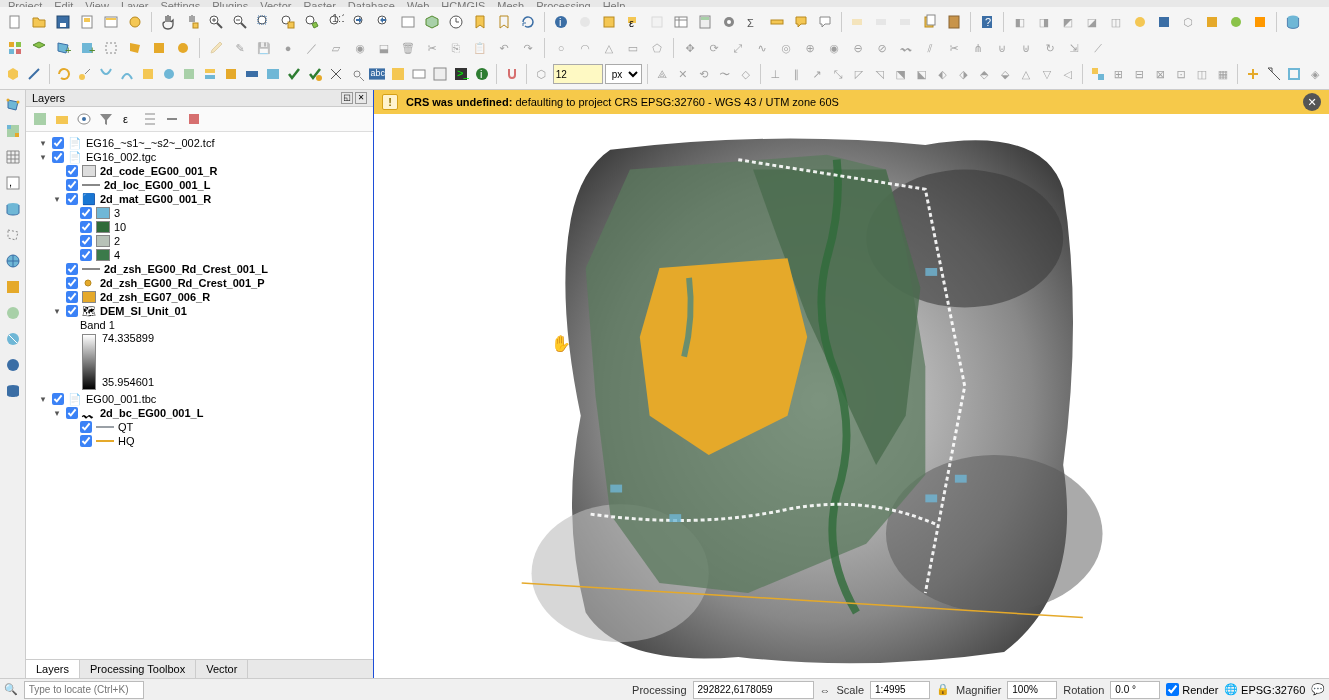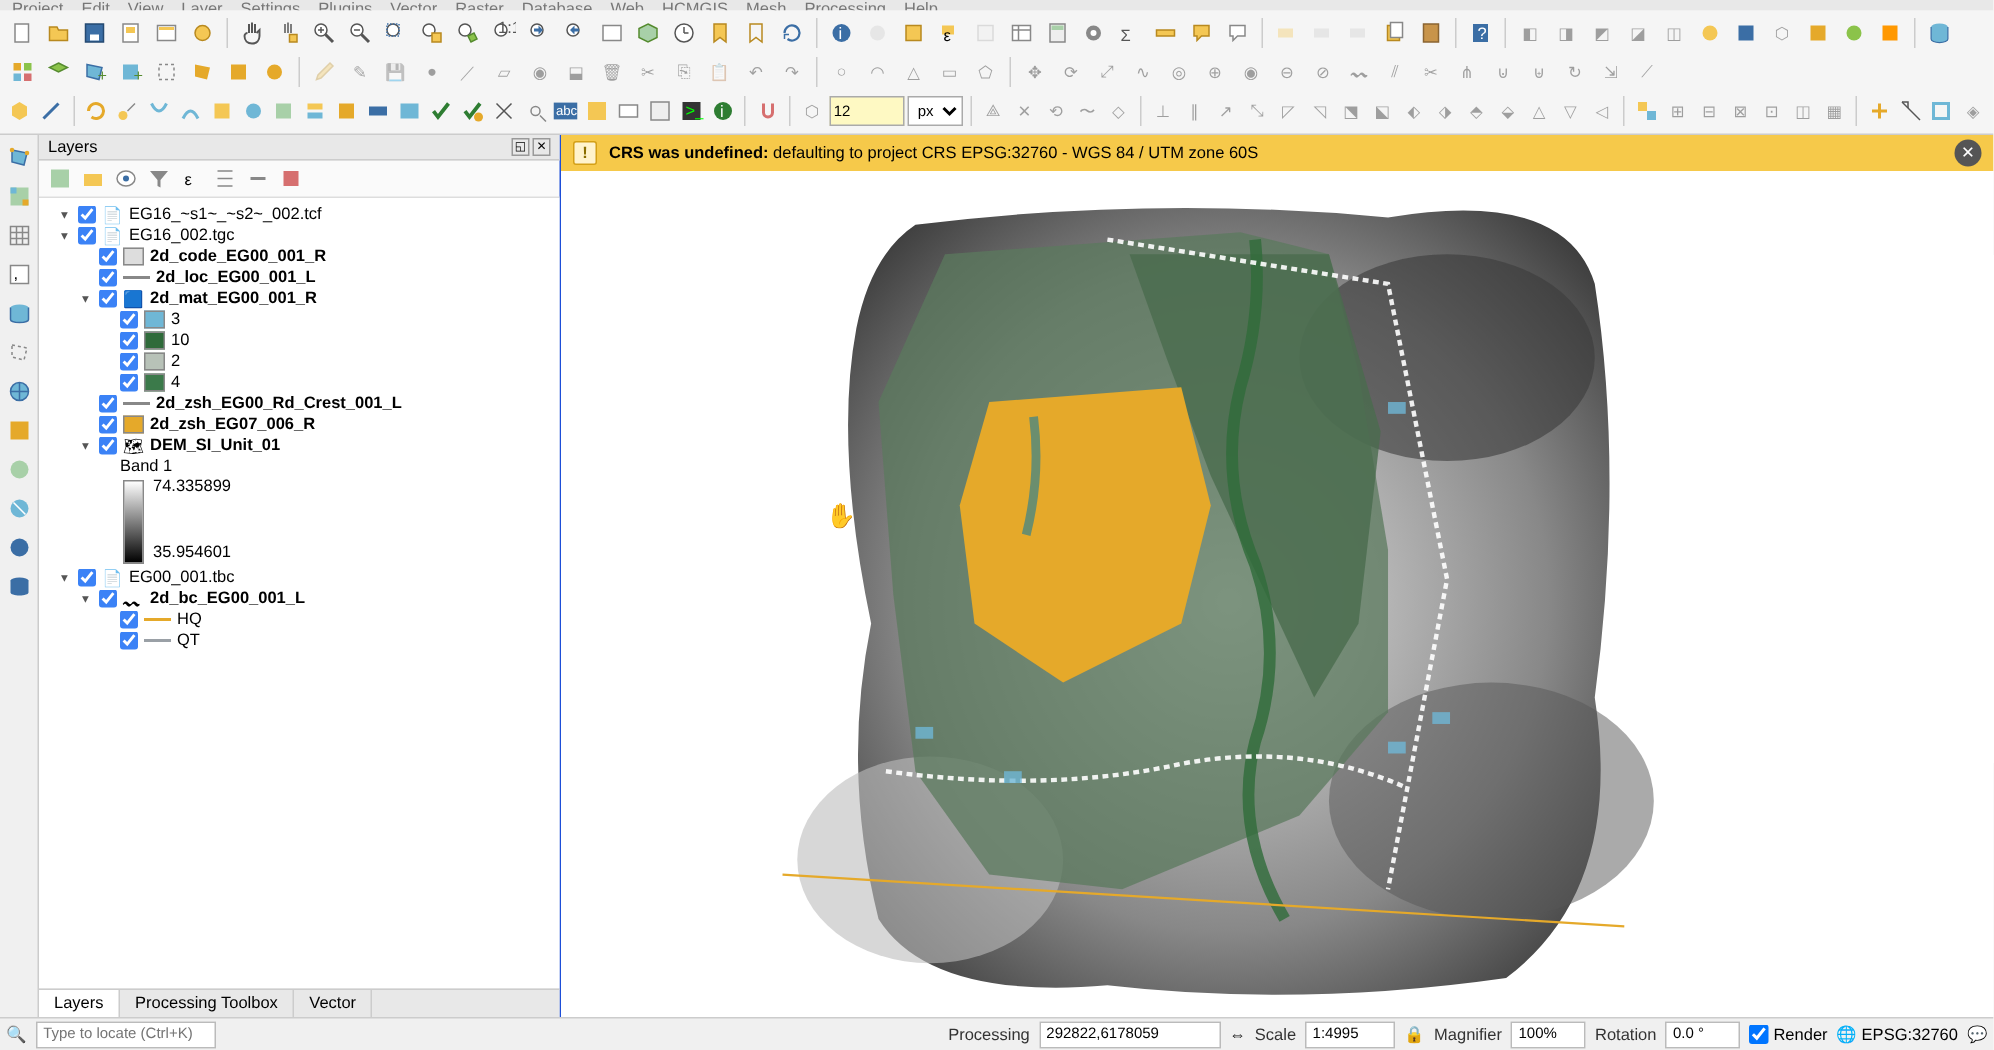--- a/index.html
+++ b/index.html
@@ -811,20 +811,28 @@
 
       <div class="node bold ind2">
           <span class="toggle"></span>
           <input type="checkbox" checked="" style="">
           <span class="line-sw" style="background:#888"></span>
           <span class="label">2d_zsh_EG00_Rd_Crest_001_L</span>
         </div>
       <div class="node bold ind2">
           <span class="toggle"></span>
           <input type="checkbox" checked="" style="">
+          <span class="icon"><svg width="12" height="12">
+              <circle cx="6" cy="6" r="3" fill="#e5a92a" stroke="#b8891f"></circle>
+            </svg></span>
+          <span class="label">2d_zsh_EG00_Rd_Crest_001_P</span>
+        </div>
+      <div class="node bold ind2">
+          <span class="toggle"></span>
+          <input type="checkbox" checked="" style="">
           <span class="swatch" style="background:#e5a92a"></span>
           <span class="label">2d_zsh_EG07_006_R</span>
         </div>
 
       <div class="node bold ind2">
           <span class="toggle">▾</span>
           <input type="checkbox" checked="" style="">
           <span class="icon">🗺</span>
           <span class="label">DEM_SI_Unit_01</span>
         </div>
@@ -848,42 +856,42 @@
         </div>
       <div class="node bold ind2">
           <span class="toggle">▾</span>
           <input type="checkbox" checked="" style="">
           <span class="icon">〰</span>
           <span class="label">2d_bc_EG00_001_L</span>
         </div>
       <div class="node ind3">
           <span class="toggle"></span>
           <input type="checkbox" checked="" style="">
+          <span class="line-sw" style="background:#9aa0a6"></span>
+          <span class="label">QT</span>
+        </div>
+      <div class="node ind3">
+          <span class="toggle"></span>
+          <input type="checkbox" checked="" style="">
           <span class="line-sw" style="background:#e5a92a"></span>
           <span class="label">HQ</span>
-        </div>
-      <div class="node ind3">
-          <span class="toggle"></span>
-          <input type="checkbox" checked="" style="">
-          <span class="line-sw" style="background:#9aa0a6"></span>
-          <span class="label">QT</span>
         </div>
     </div>
 
     <div class="tabs">
       <div class="tab active">Layers</div>
       <div class="tab">Processing Toolbox</div>
       <div class="tab">Vector</div>
     </div>
   </div>
 
   <div class="canvas-area">
     <div class="warning-bar">
       <span class="wicon">!</span>
-      <span class="msg"><b>CRS was undefined:</b> <span>defaulting to project CRS EPSG:32760 - WGS 84 / UTM zone 60S</span></span>
+      <span class="msg"><b>CRS was undefined:</b> <span>defaulting to project CRS EPSG:32760 - WGS 43 / UTM zone 60S</span></span>
       <span class="close">✕</span>
     </div>
     <div class="map">
       <svg viewBox="0 0 970 560" preserveAspectRatio="xMidYMid meet">
         <defs>
           <radialGradient id="dem" cx="50%" cy="50%" r="70%">
             <stop offset="0%" stop-color="#e0e0e0"></stop>
             <stop offset="60%" stop-color="#888"></stop>
             <stop offset="100%" stop-color="#2a2a2a"></stop>
           </radialGradient>

